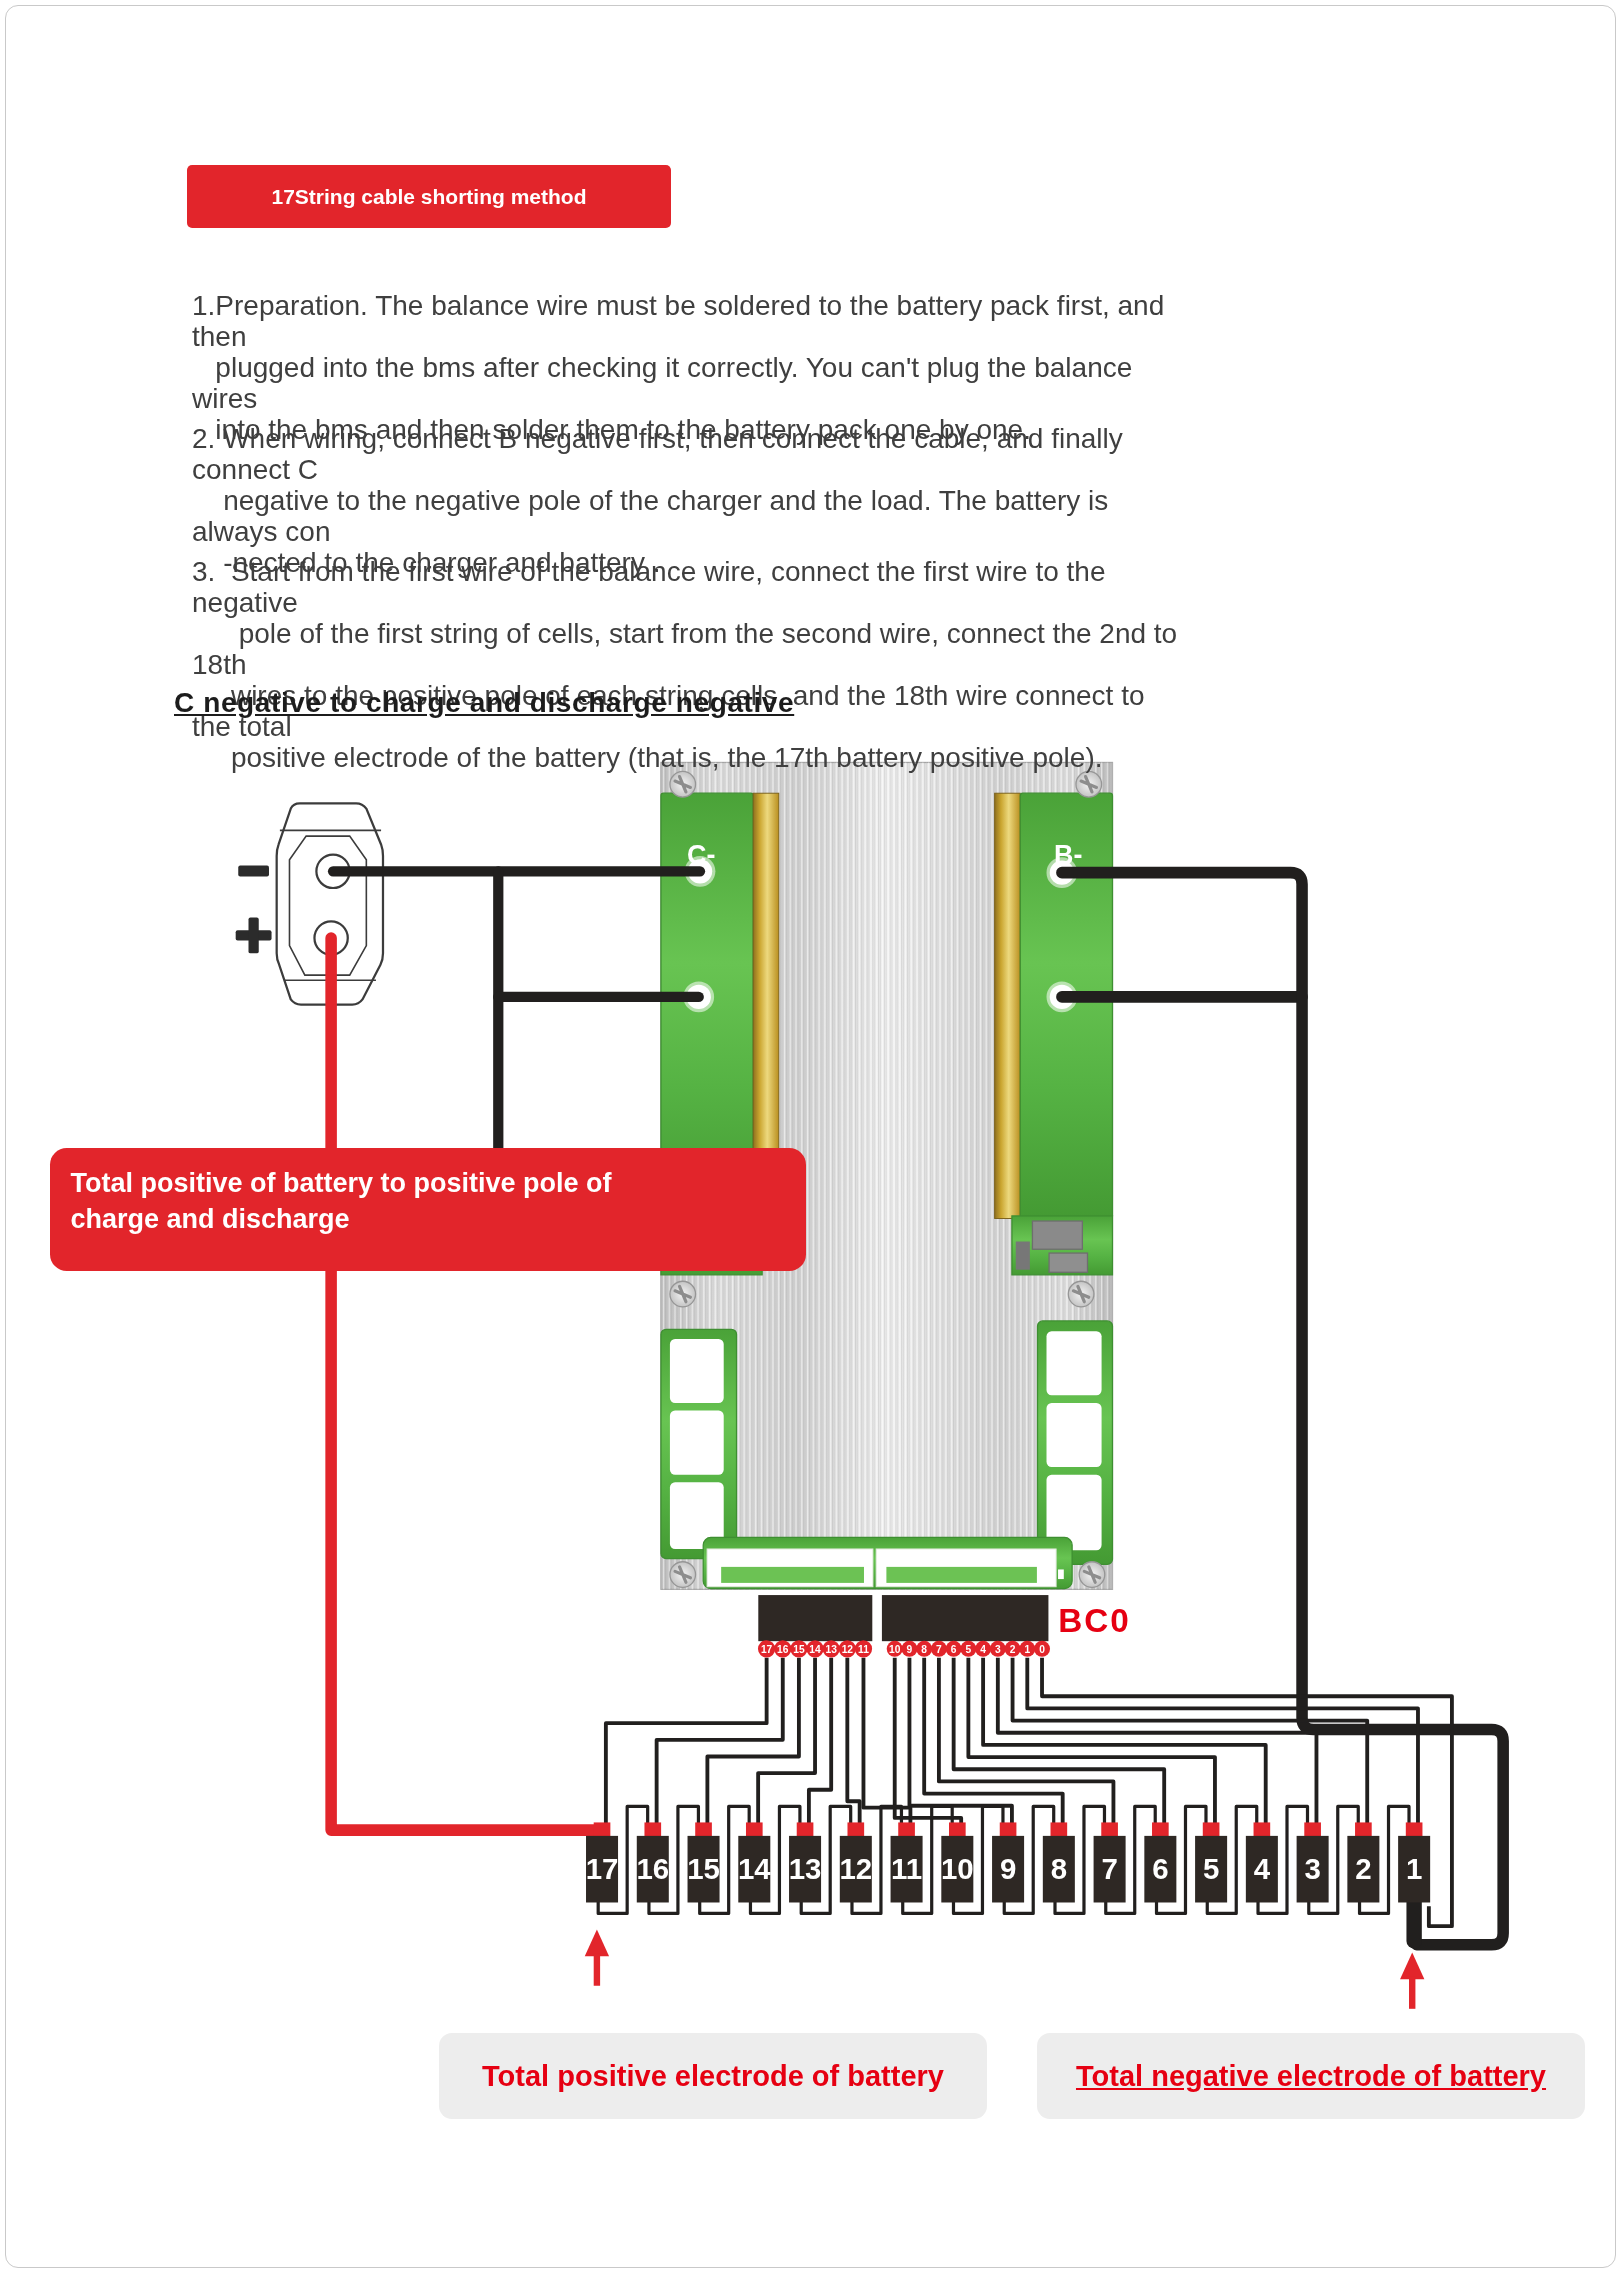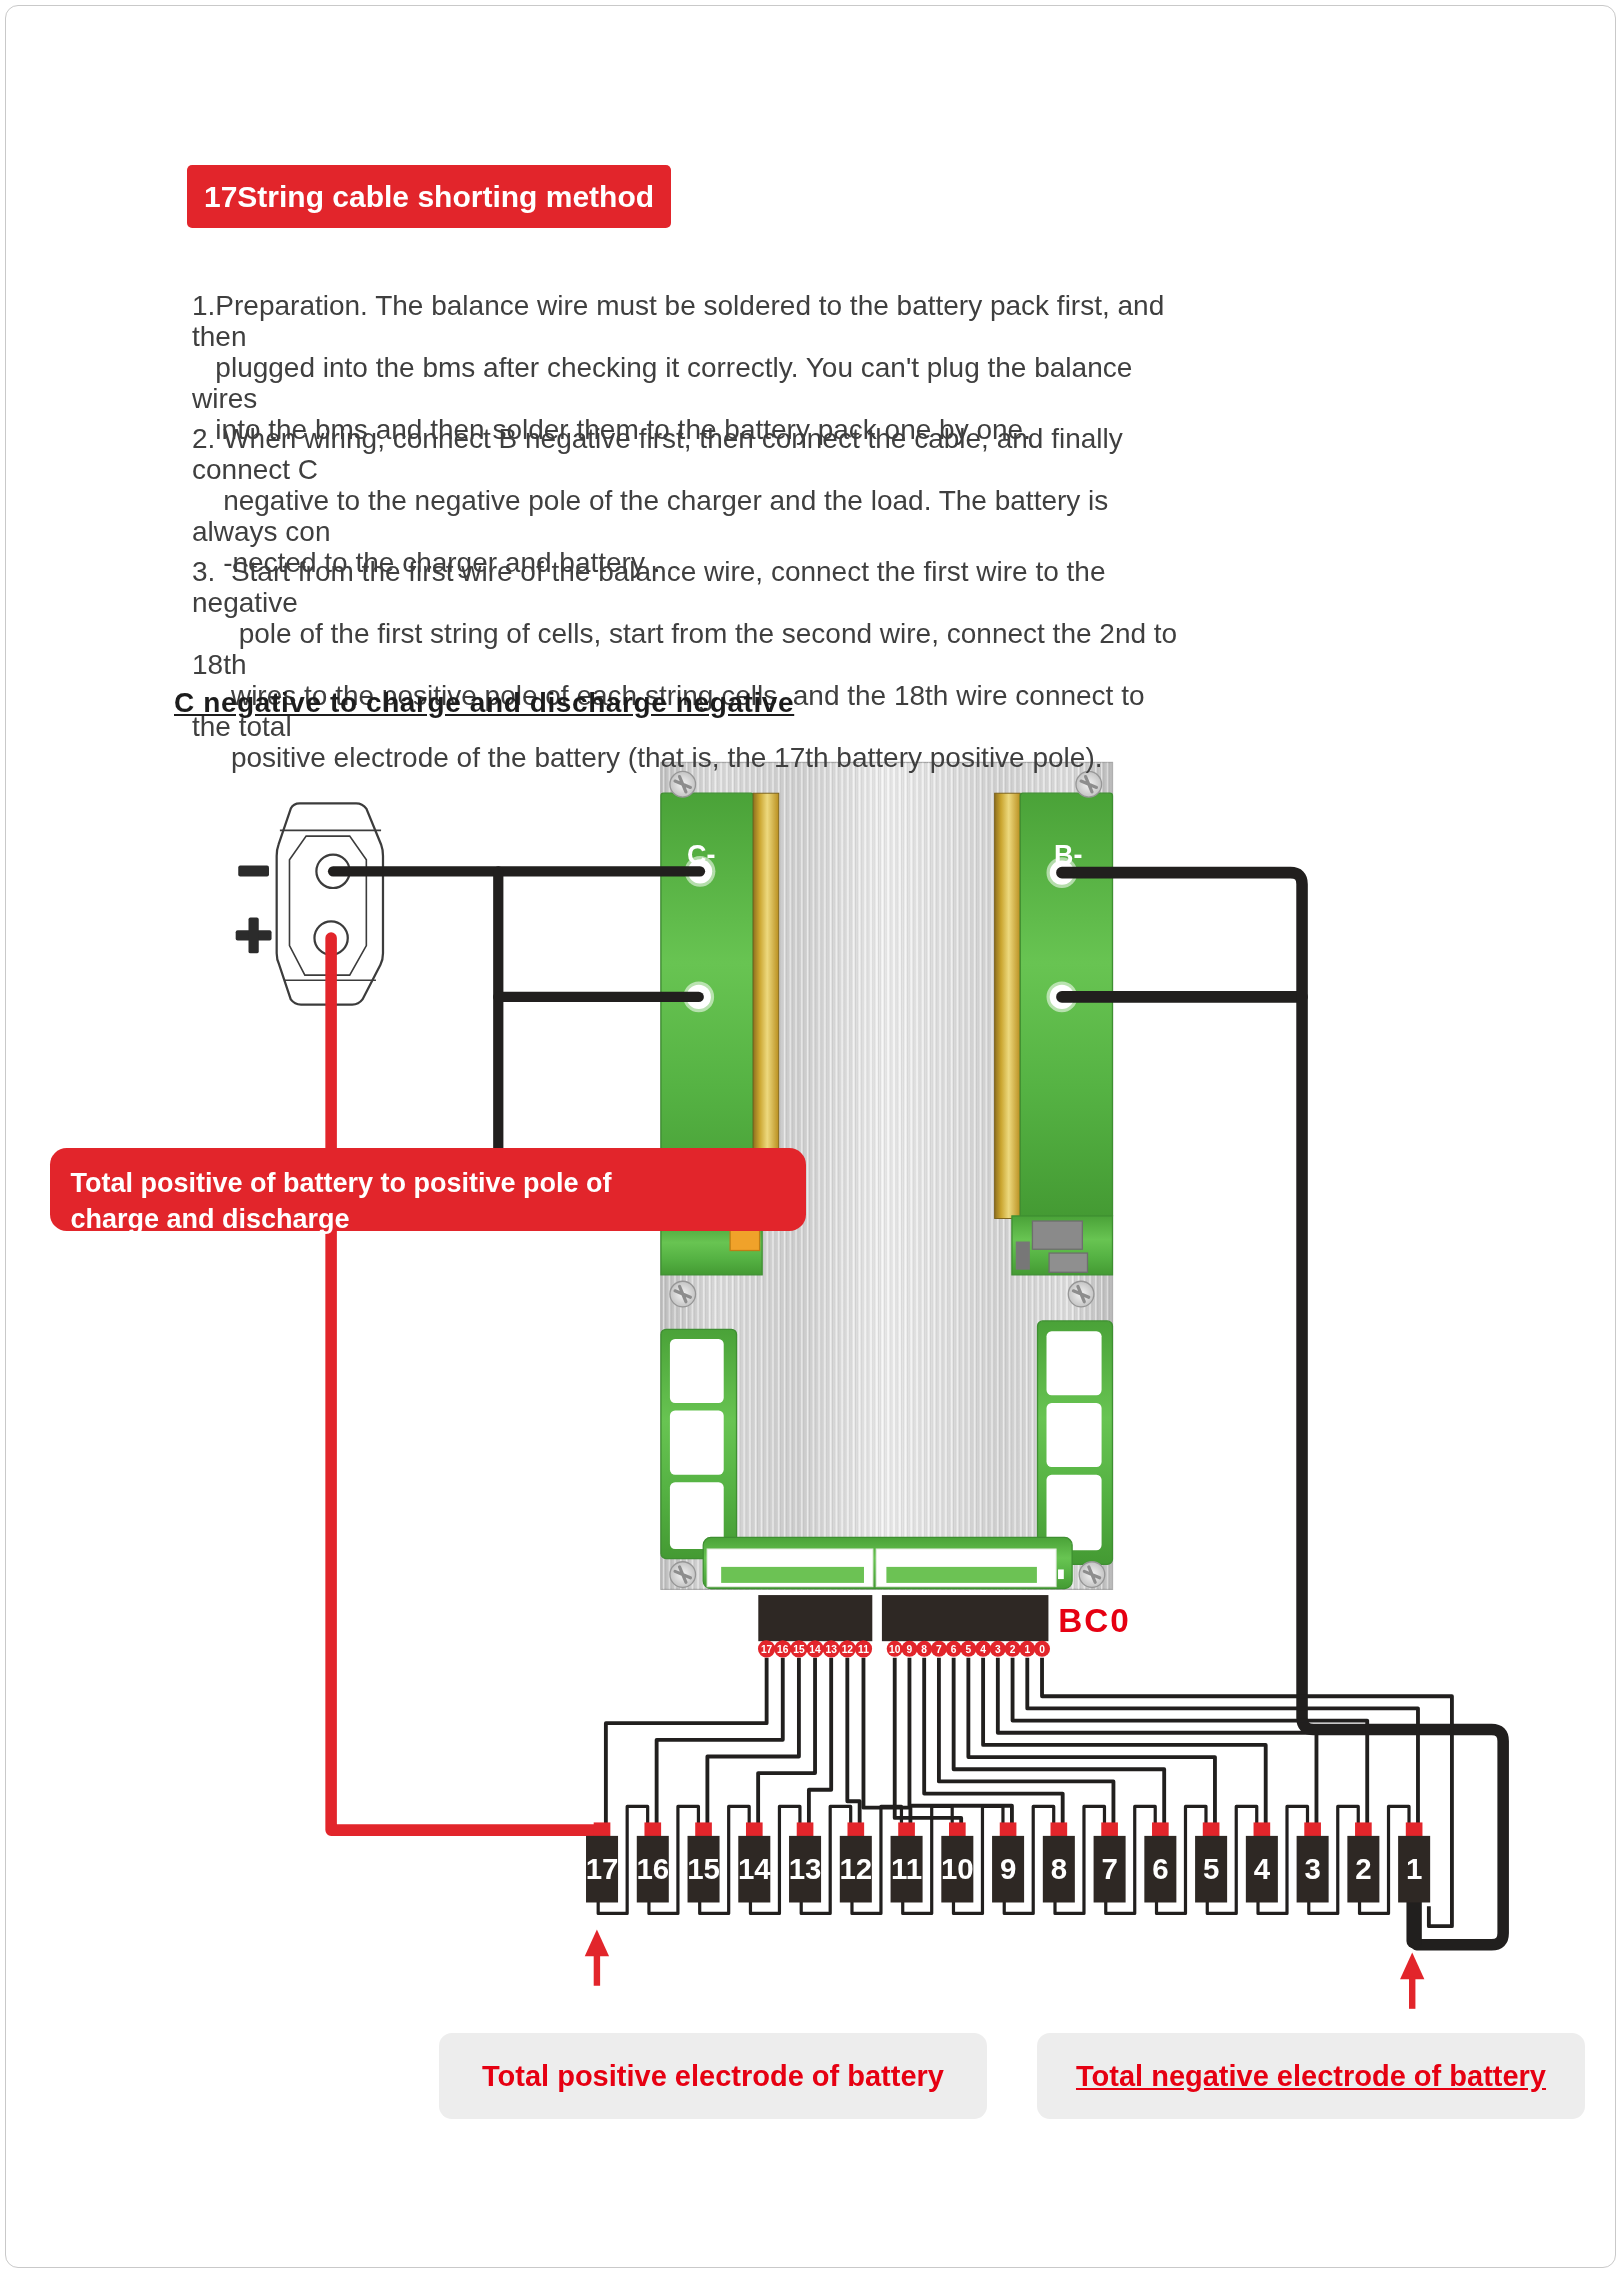--- a/index.html
+++ b/index.html
@@ -4,26 +4,26 @@
 <style>
   html,body{margin:0;padding:0;background:#ffffff;}
   .page{position:relative;width:1621px;height:2273px;background:#fff;overflow:hidden;
         font-family:"Liberation Sans",sans-serif;}
   .frame{position:absolute;left:5.1px;top:5.1px;right:5.1px;bottom:5.1px;
          border:1.9px solid #c9c9c9;border-radius:13px;pointer-events:none;}
   svg{position:absolute;left:0;top:0;}
   svg text{font-family:"Liberation Sans",sans-serif;}
   .badge{position:absolute;left:187px;top:165px;width:484px;height:63px;
          background:var(--accent-red);border-radius:5.1px;color:#fff;
-         font-size:30px;font-weight:bold;display:flex;align-items:center;justify-content:center;}
+         font-size:21px;font-weight:bold;display:flex;align-items:center;justify-content:center;}
   .para{position:absolute;left:192px;width:999px;font-size:28px;line-height:31px;
         color:#3f3f3f;white-space:pre-wrap;}
   .sec-title{position:absolute;left:174px;top:687px;font-size:28px;font-weight:bold;
         color:#1c1c1c;letter-spacing:0.6px;text-decoration:underline;}
-  .callout{position:absolute;top:1148px;height:83px;border-radius:16.7px;color:#fff;
+  .callout{position:absolute;top:1148px;height:123px;border-radius:16.7px;color:#fff;
         font-size:27px;line-height:36px;font-weight:bold;white-space:pre-wrap;
         padding:16.7px 20.5px;box-sizing:border-box;}
   .callout.red{left:50px;width:756px;background:var(--accent-red);}
   .callout.blue{left:926px;width:661px;background:var(--accent-blue);}
   .bottom-label{position:absolute;top:2023px;width:548px;height:86px;background:#ededed;
         border-radius:13px;display:flex;align-items:center;justify-content:center;
         font-size:29px;font-weight:bold;color:var(--label-red);margin-top:10px;}
   .bottom-label.pos{left:439px;}
   .bottom-label.neg{left:1037px;text-decoration:underline;}
 </style>

